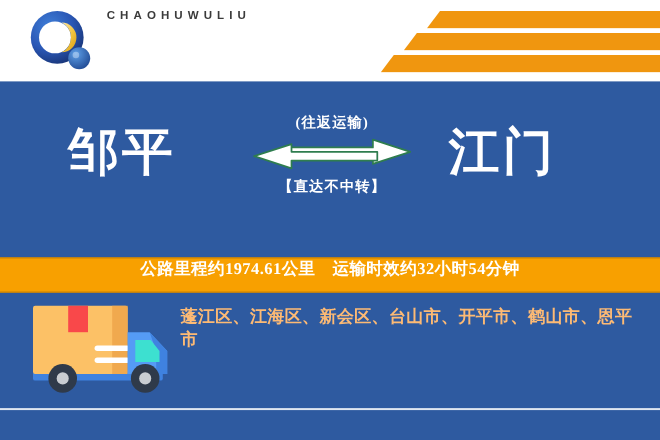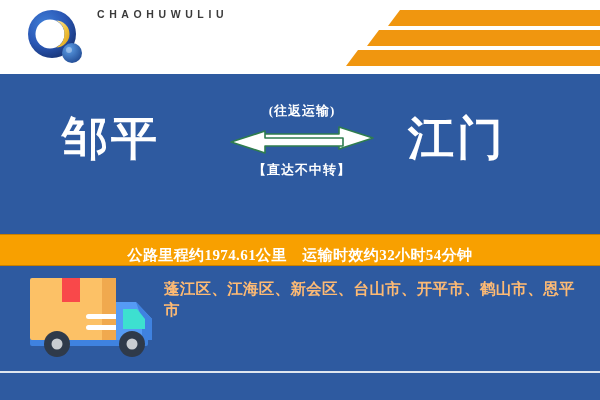--- a/index.html
+++ b/index.html
@@ -125,21 +125,21 @@
   .info-bar {
     position: absolute;
     left: 0; top: 160px;
     width: 600px;
     height: 32px;
     background: #F8A000;
     border-top: 1px solid #C98000;
     border-bottom: 1px solid #C98000;
     box-sizing: border-box;
     display: flex;
-    align-items: flex-end;
+    align-items: flex-start;
     justify-content: center;
   }
   .info-text {
     font-family: "Liberation Serif", "DejaVu Serif", serif;
     font-size: 15px;
     font-weight: bold;
     color: #ffffff;
     letter-spacing: 0.4px;
     white-space: nowrap;
   }

